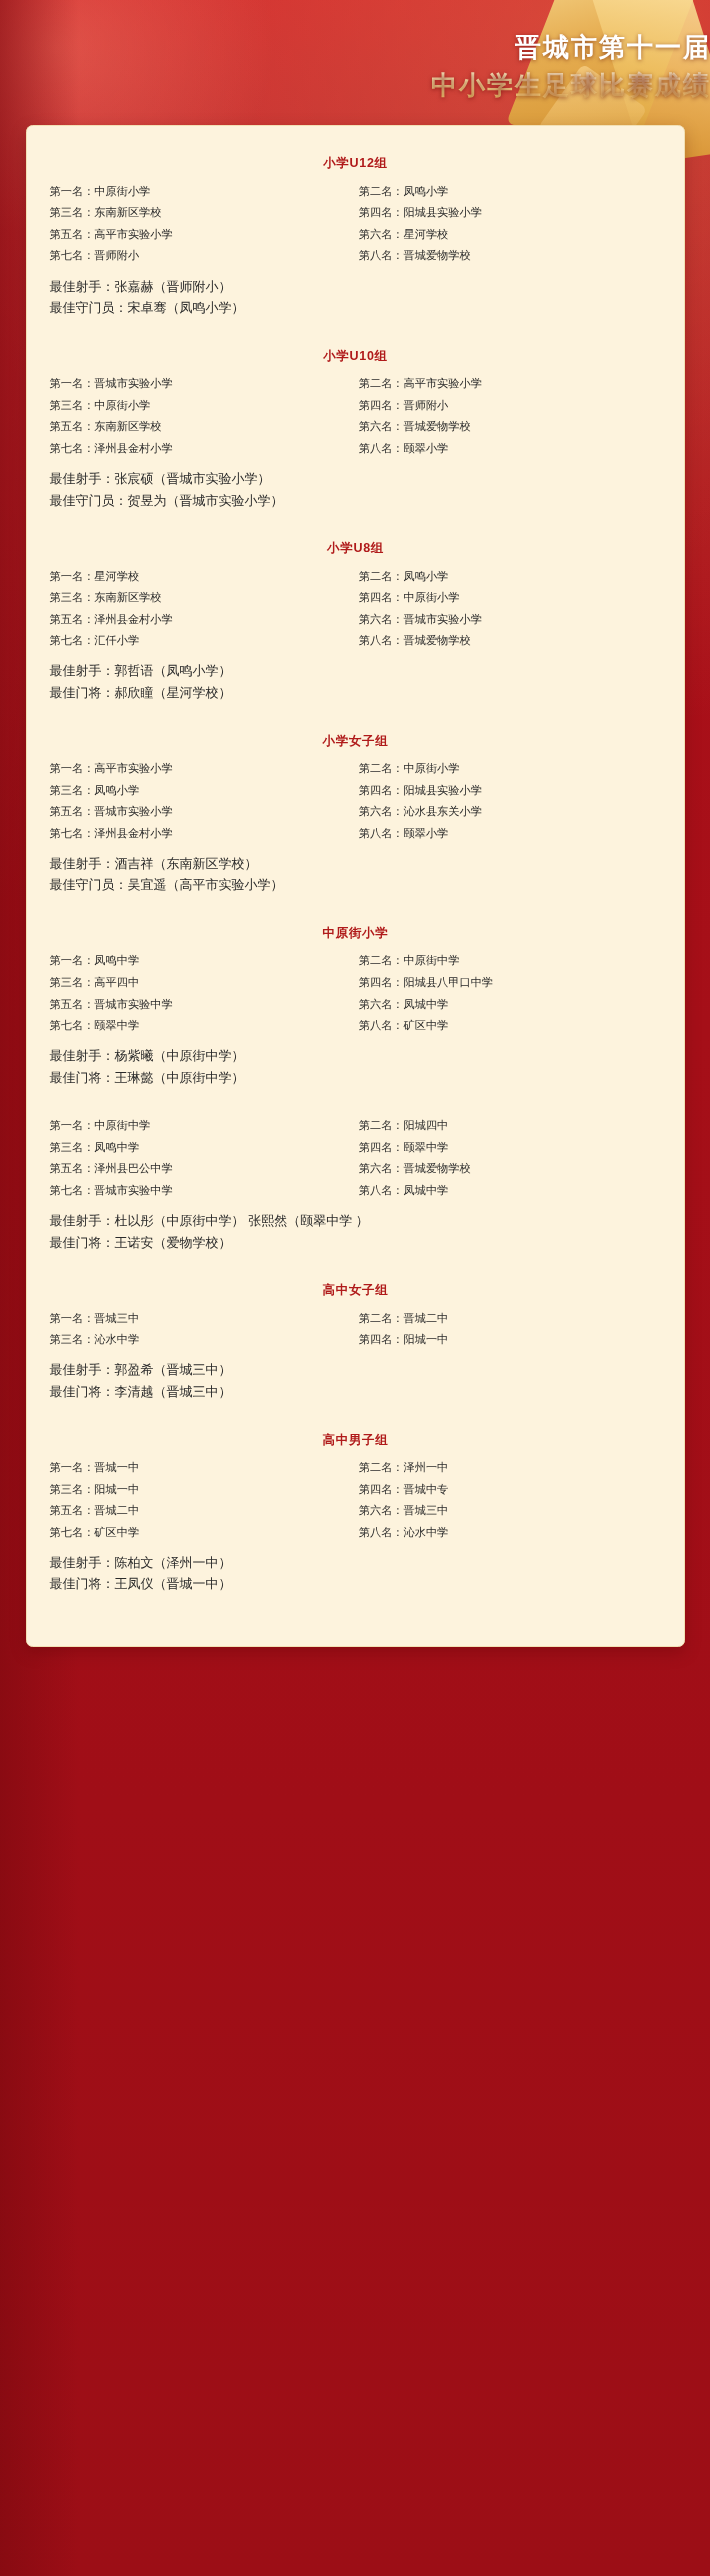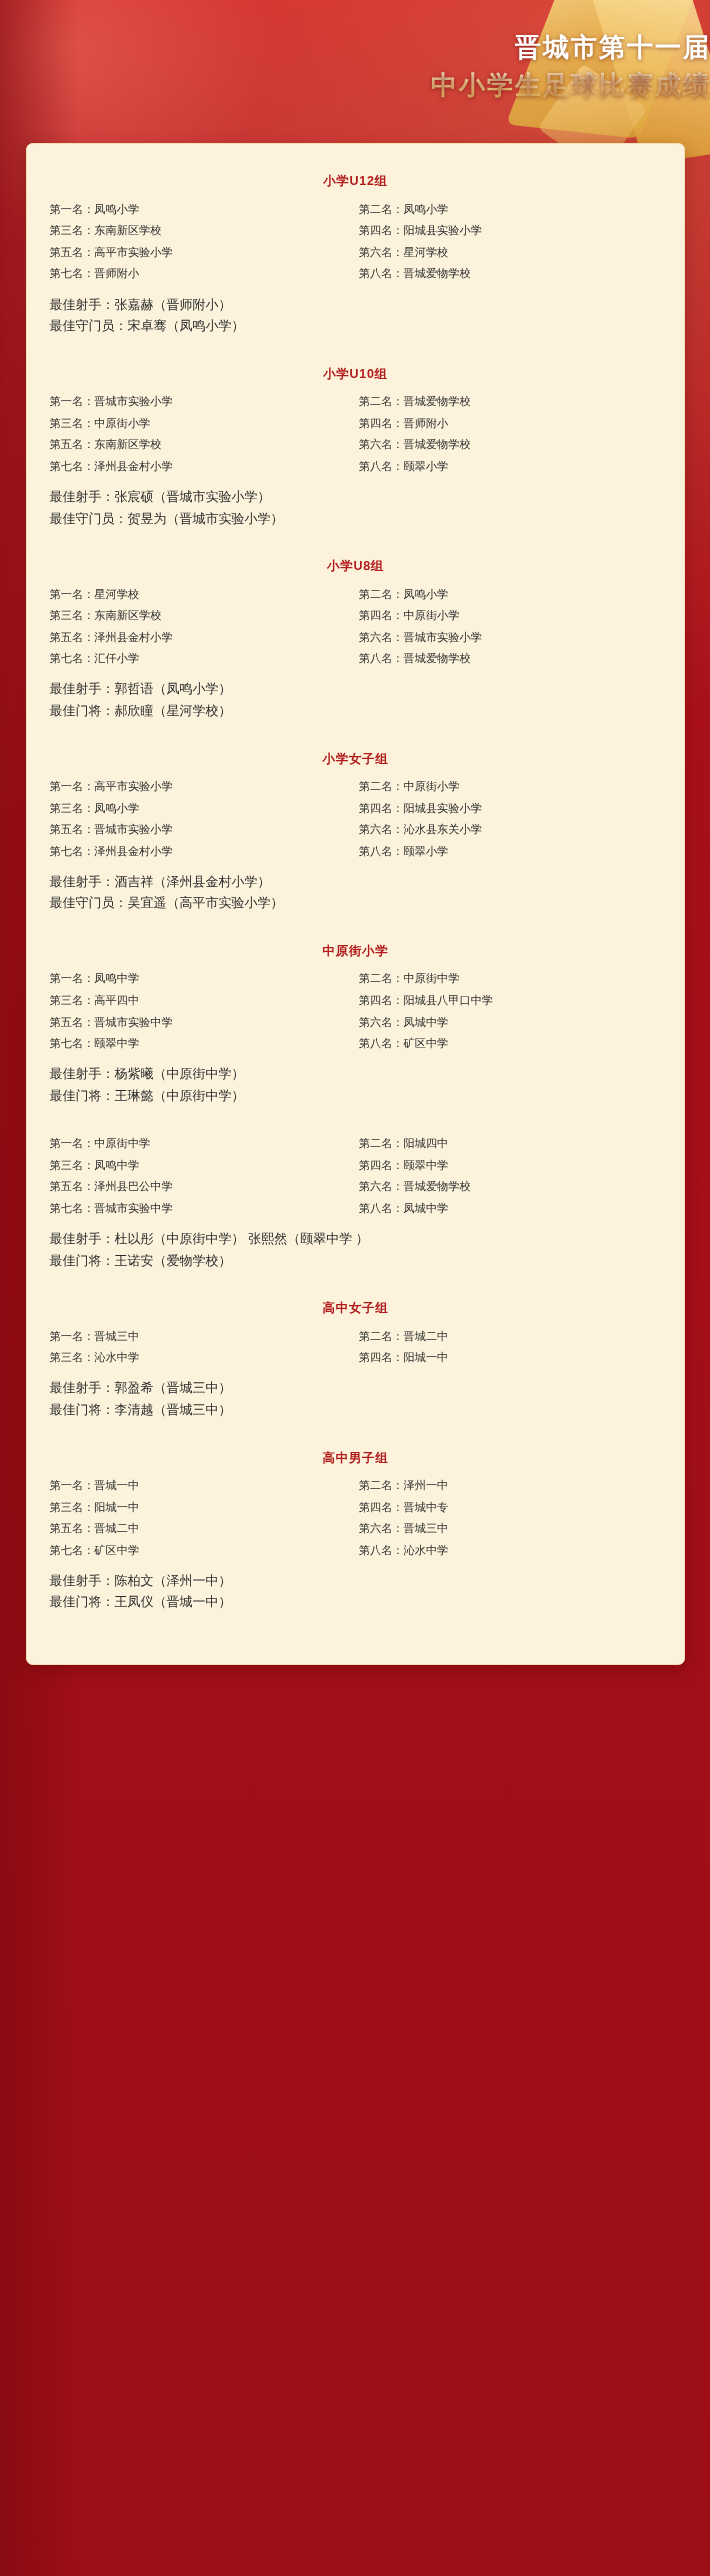--- a/index.html
+++ b/index.html
@@ -79,21 +79,21 @@
     color: #ffe9a8;
     background: linear-gradient(180deg, #fff6d8 0%, #ffe093 55%, #f3c660 100%);
     -webkit-background-clip: text;
     background-clip: text;
     -webkit-text-fill-color: transparent;
   }
 
   .card {
     position: relative;
     z-index: 5;
-    margin: 22px 26px 39px 26px;
+    margin: 4px 26px 39px 26px;
     background: #fdf3dd;
     border: 1.3px solid #f2e0b4;
     border-radius: 6.6px;
     padding: 17px 16px 22.4px 16px;
     box-shadow: 0 5.3px 16px rgba(70,0,0,0.25);
   }
 
   .group {
     margin-bottom: 20px;
   }
@@ -144,40 +144,40 @@
 
   <div class="header">
     <div class="title-line one">晋城市第十一届</div>
     <div class="title-line two">中小学生足球比赛成绩</div>
   </div>
 
   <div class="card" id="results-card">
       <div class="group">
         <div class="group-title">小学U12组</div>
         <div class="ranks">
-          <div class="rank-item">第一名：凤鸣小学</div>
+          <div class="rank-item">第一名：中原街小学</div>
           <div class="rank-item">第二名：凤鸣小学</div>
           <div class="rank-item">第三名：东南新区学校</div>
           <div class="rank-item">第四名：阳城县实验小学</div>
           <div class="rank-item">第五名：高平市实验小学</div>
           <div class="rank-item">第六名：星河学校</div>
           <div class="rank-item">第七名：晋师附小</div>
           <div class="rank-item">第八名：晋城爱物学校</div>
         </div>
         <div class="awards">
           <div class="award-item">最佳射手：张嘉赫（晋师附小）</div>
           <div class="award-item">最佳守门员：宋卓骞（凤鸣小学）</div>
         </div>
         <div class="spacer"></div>
       </div>
       <div class="group">
         <div class="group-title">小学U10组</div>
         <div class="ranks">
           <div class="rank-item">第一名：晋城市实验小学</div>
-          <div class="rank-item">第二名：晋城爱物学校</div>
+          <div class="rank-item">第二名：高平市实验小学</div>
           <div class="rank-item">第三名：中原街小学</div>
           <div class="rank-item">第四名：晋师附小</div>
           <div class="rank-item">第五名：东南新区学校</div>
           <div class="rank-item">第六名：晋城爱物学校</div>
           <div class="rank-item">第七名：泽州县金村小学</div>
           <div class="rank-item">第八名：颐翠小学</div>
         </div>
         <div class="awards">
           <div class="award-item">最佳射手：张宸硕（晋城市实验小学）</div>
           <div class="award-item">最佳守门员：贺昱为（晋城市实验小学）</div>
@@ -208,21 +208,21 @@
           <div class="rank-item">第一名：高平市实验小学</div>
           <div class="rank-item">第二名：中原街小学</div>
           <div class="rank-item">第三名：凤鸣小学</div>
           <div class="rank-item">第四名：阳城县实验小学</div>
           <div class="rank-item">第五名：晋城市实验小学</div>
           <div class="rank-item">第六名：沁水县东关小学</div>
           <div class="rank-item">第七名：泽州县金村小学</div>
           <div class="rank-item">第八名：颐翠小学</div>
         </div>
         <div class="awards">
-          <div class="award-item">最佳射手：酒吉祥（泽州县金村小学）</div>
+          <div class="award-item">最佳射手：酒吉祥（东南新区学校）</div>
           <div class="award-item">最佳守门员：吴宜遥（高平市实验小学）</div>
         </div>
         <div class="spacer"></div>
       </div>
       <div class="group">
         <div class="group-title">中原街小学</div>
         <div class="ranks">
           <div class="rank-item">第一名：凤鸣中学</div>
           <div class="rank-item">第二名：中原街中学</div>
           <div class="rank-item">第三名：高平四中</div>

